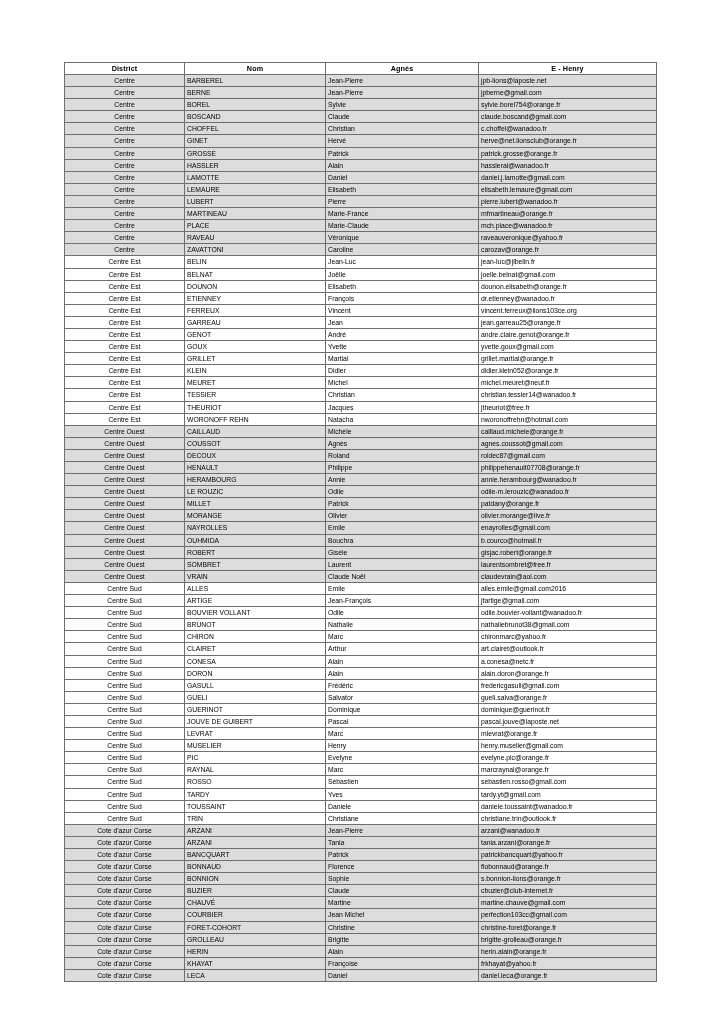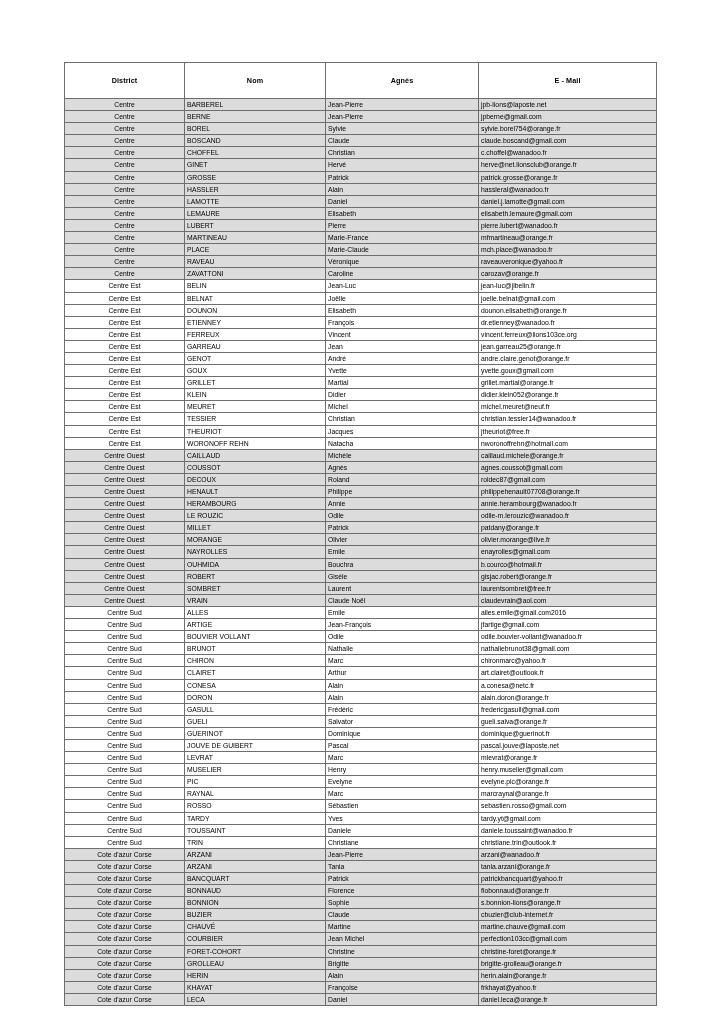--- a/index.html
+++ b/index.html
@@ -39,21 +39,21 @@
 
   table.roster th {
     font-size: 7.2px;
     font-weight: bold;
     text-align: center;
     color: #000000;
     background: #ffffff;
     border: 1px solid #6e6e6e;
     height: 11px;
     line-height: 11px;
-    padding: 12px;
+    padding: 0;
     letter-spacing: 0.1px;
   }
   table.roster td {
     font-size: 6.8px;
     color: #000000;
     border: 1px solid #6e6e6e;
     height: 11.1px;
     line-height: 11.1px;
     padding: 0;
     overflow: hidden;
@@ -85,21 +85,21 @@
         <col class="c-district">
         <col class="c-nom">
         <col class="c-prenom">
         <col class="c-email">
       </colgroup>
       <thead>
         <tr>
           <th>District</th>
           <th>Nom</th>
           <th>Agnès</th>
-          <th>E - Mail</th>
+          <th>E - Henry</th>
         </tr>
       </thead>
       <tbody id="roster-body">
           <tr class="shade">
             <td class="district">Centre</td>
             <td class="nom">BARBEREL</td>
             <td class="prenom">Jean-Pierre</td>
             <td class="email">jpb-lions@laposte.net</td>
           </tr>
           <tr class="shade">

